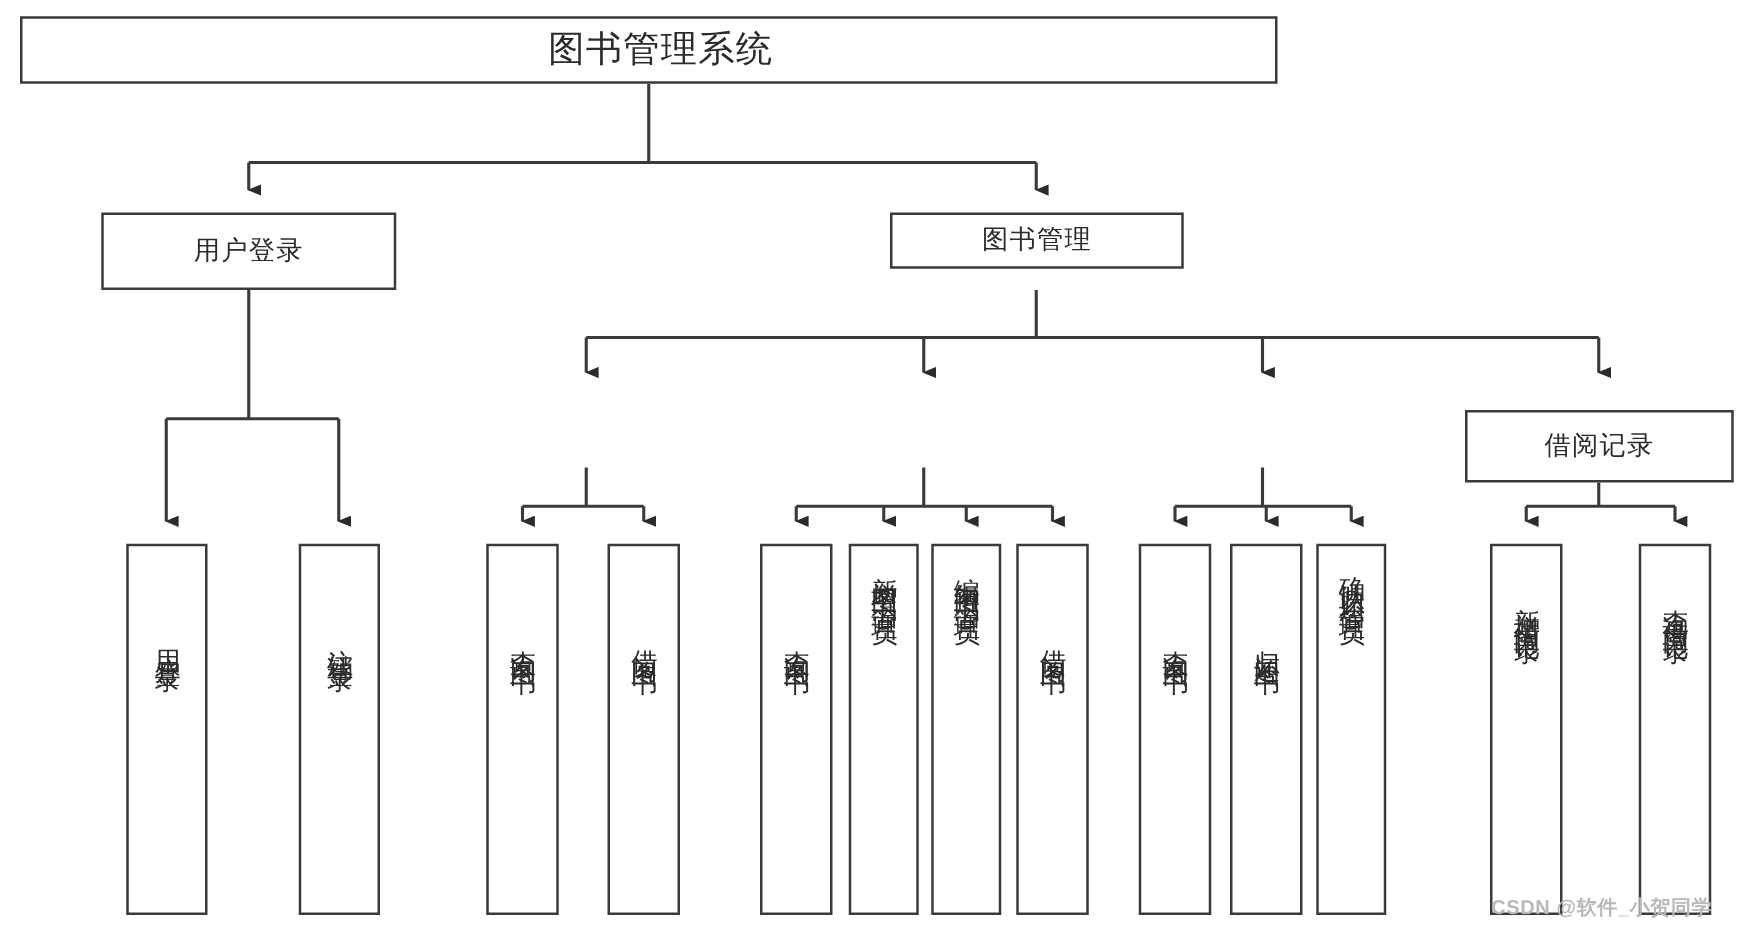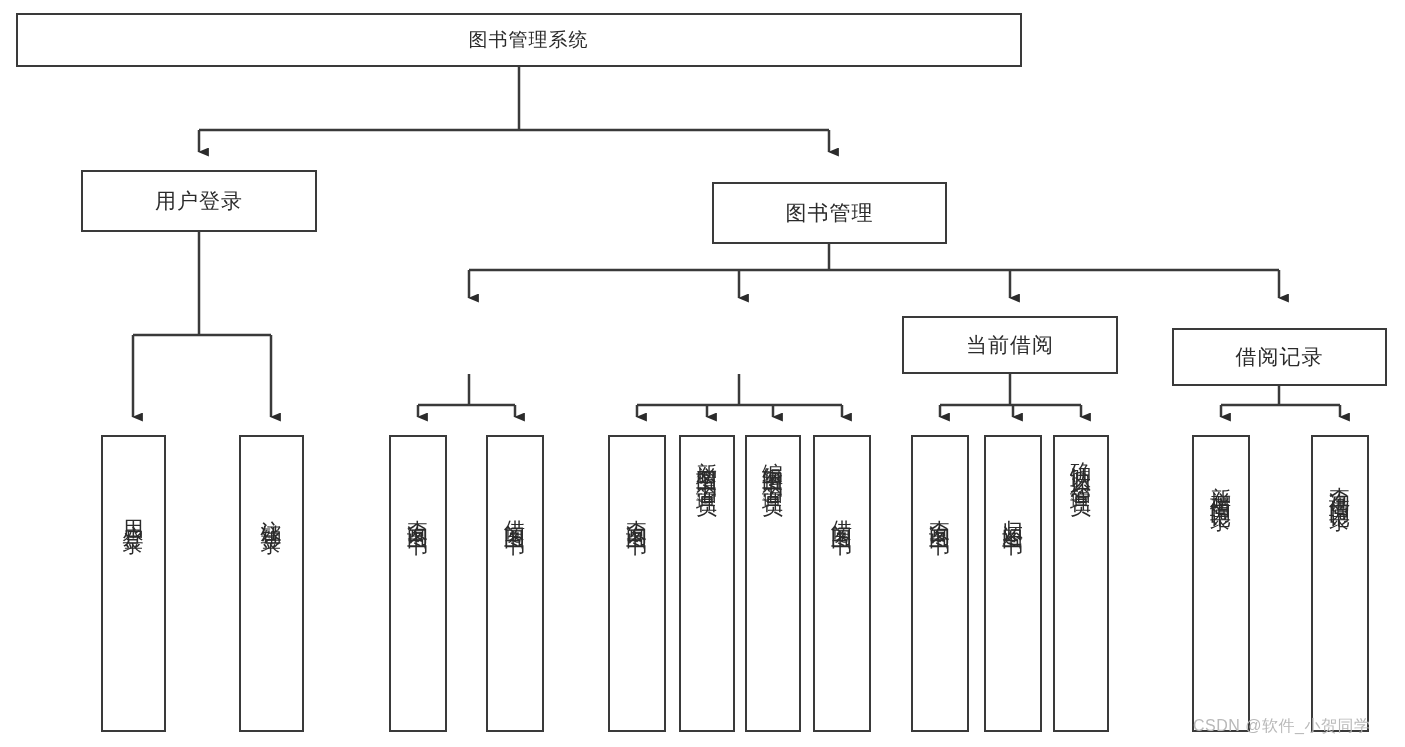--- a/index.html
+++ b/index.html
@@ -47,27 +47,28 @@
     padding-top: 14px;
   }
   .node.vertical .label {
     writing-mode: vertical-rl;
     text-orientation: upright;
     font-size: 21px;
     letter-spacing: 5px;
     line-height: 1;
     white-space: nowrap;
   }
-  .node.root .label { font-size: 19px; margin-left: 19px; }
+  .node.root .label { font-size: 29px; margin-left: 19px; }
   .watermark {
     position: absolute;
     font-size: 16px;
     color: #b9b9b9;
     white-space: nowrap;
     letter-spacing: 0.5px;
+    font-weight: bold;
   }
 </style>
 </head>
 <body>
 
 <div id="canvas">
 
   <svg class="connectors" viewBox="0 0 1405 747" xmlns="http://www.w3.org/2000/svg">
     <defs>
       <marker id="arrow" viewBox="0 0 10 12" refX="5" refY="11" markerWidth="9" markerHeight="11" orient="auto-start-reverse" markerUnits="userSpaceOnUse">
@@ -118,27 +119,24 @@
     </g>
   </svg>
 
   <div class="node root" style="left:16px; top:13px; width:1006px; height:54px;">
     <span class="label">图书管理系统</span>
   </div>
 
   <div class="node" style="left:81px; top:170px; width:236px; height:62px;">
     <span class="label">用户登录</span>
   </div>
-  <div class="node" style="left:712px; top:182px; width:235px; height:62px;text-align:center;">
+  <div class="node" style="left:712px; top:170px; width:235px; height:45px;text-align:center;">
     <span class="label">图书管理</span>
   </div>
 
-  <div class="node" style="left:902px; top:316px; width:216px; height:58px;">
-    <span class="label">当前借阅</span>
-  </div>
   <div class="node" style="left:1172px; top:328px; width:215px; height:58px;">
     <span class="label">借阅记录</span>
   </div>
 
   <div class="node vertical" style="left:101px; top:435px; width:65px; height:297px; padding-top:66px;">
     <span class="label">用户登录</span>
   </div>
   <div class="node vertical" style="left:239px; top:435px; width:65px; height:297px; padding-top:66px;">
     <span class="label">注销登录</span>
   </div>

